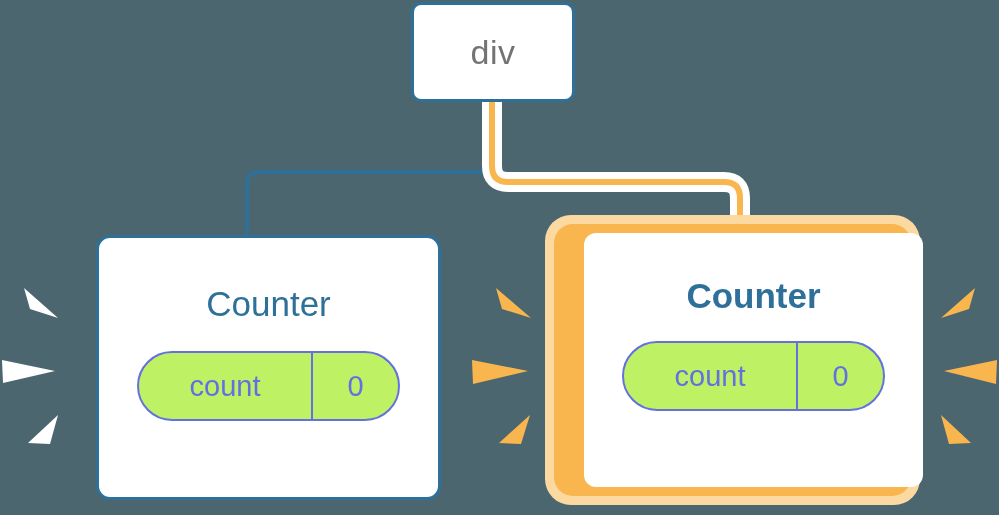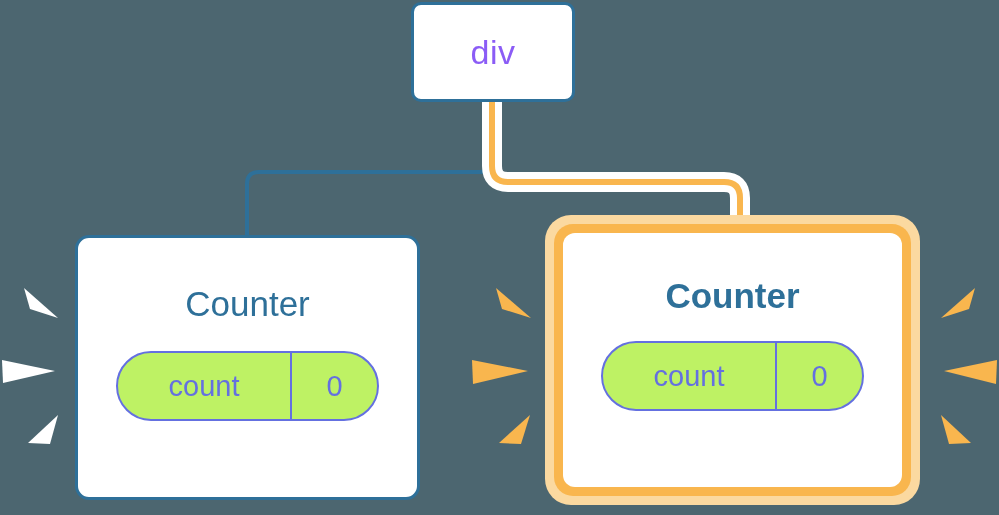--- a/index.html
+++ b/index.html
@@ -26,30 +26,31 @@
   }
 
   
   #node-div{
     left:411px; top:2px; width:164px; height:100px;
     border:3px solid #2e7099;
     border-radius:10px;
     justify-content:center;
   }
   #node-div .node-title{
-    color:#8b5cf6;
+    color:#737373;
     font-size:34px;
     font-weight:400;
     letter-spacing:.5px;
     line-height:1;
   }
 
   
   .counter-card{
     border-radius:14px;
+    margin-left:21px;
   }
   #node-counter-left{
     left:75px; top:235px; width:345px; height:265px;
     border:3px solid #2e7099;
     border-radius:14px;
   }
   #node-counter-left .node-title{
     color:#2e7099;
     font-size:35px;
     font-weight:400;

